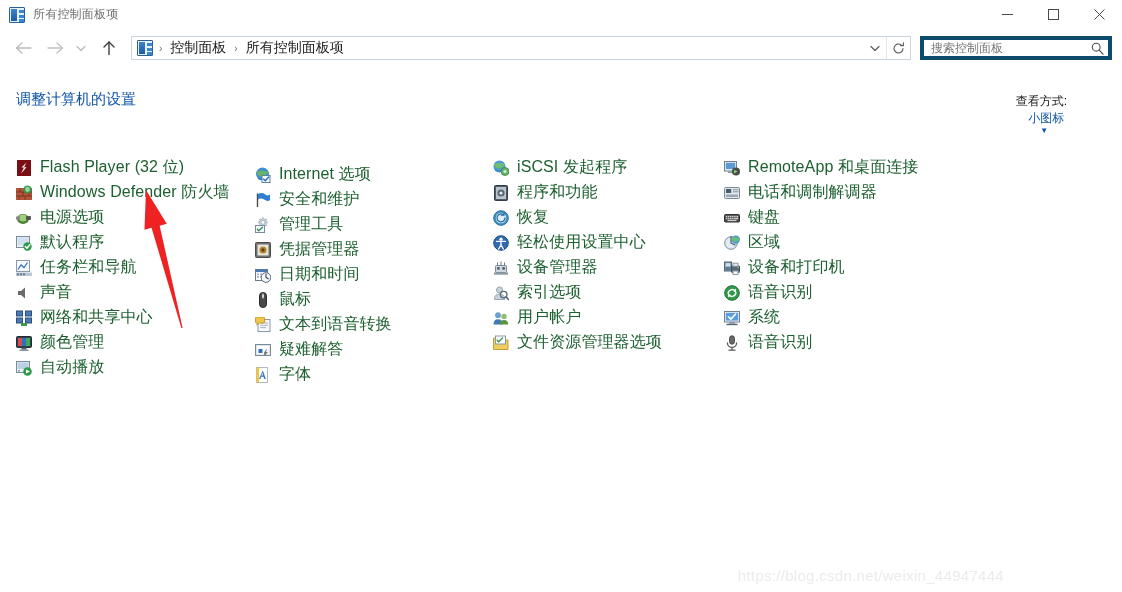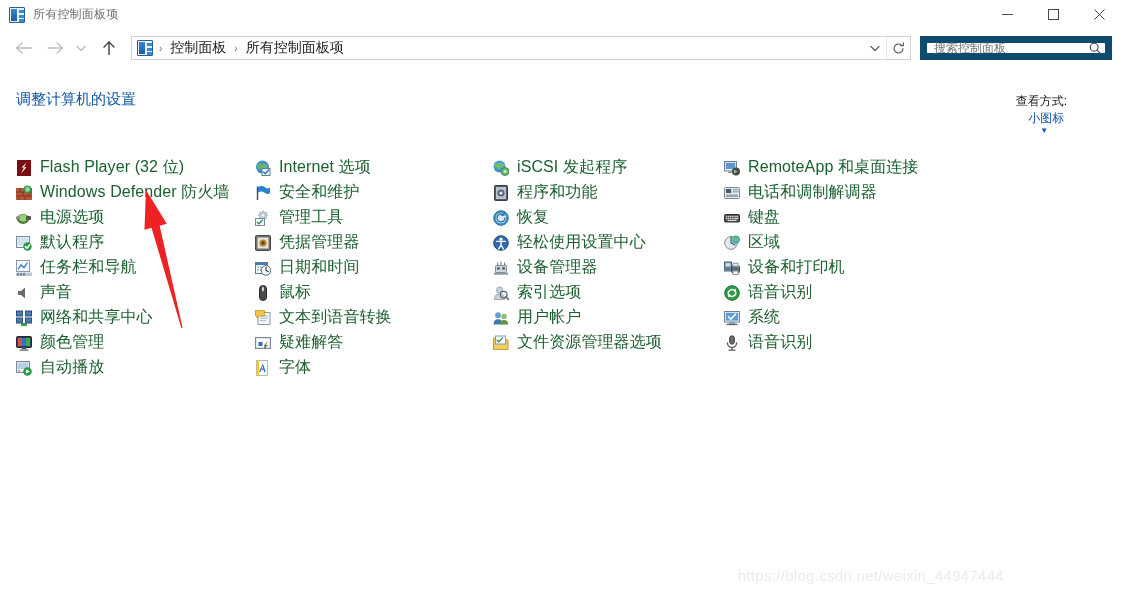--- a/index.html
+++ b/index.html
@@ -140,21 +140,21 @@
     width: 22px; height: 22px;
     display: flex; align-items: center; justify-content: center;
     color: #5a5a5a;
   }
   .addr-refresh { border-left: 1px solid #e2e6ea; width: 24px; }
 
   .searchbox {
     margin-left: 9px;
     height: 24px;
     width: 192px;
-    border: 7px solid #0c4a6e;
+    border: 4px solid #0c4a6e;
     background: #ffffff;
     display: flex;
     align-items: center;
     padding: 0 4px 0 7px;
   }
   .search-input {
     border: none;
     outline: none;
     font-size: 12px;
     color: #767676;
@@ -206,21 +206,21 @@
     position: absolute;
     left: 0; top: 88px;
     width: 1122px;
   }
   .col {
     position: absolute;
     top: 0;
     width: 238px;
   }
   .col-0 { left: 16px; }
-  .col-1 { left: 255px; }
+  .col-1 { left: 255px; margin-top: 7px; }
   .col-2 { left: 493px; }
   .col-3 { left: 724px; }
 
   .item {
     height: 25px;
     display: flex;
     align-items: center;
     white-space: nowrap;
   }
   .item-icon {

